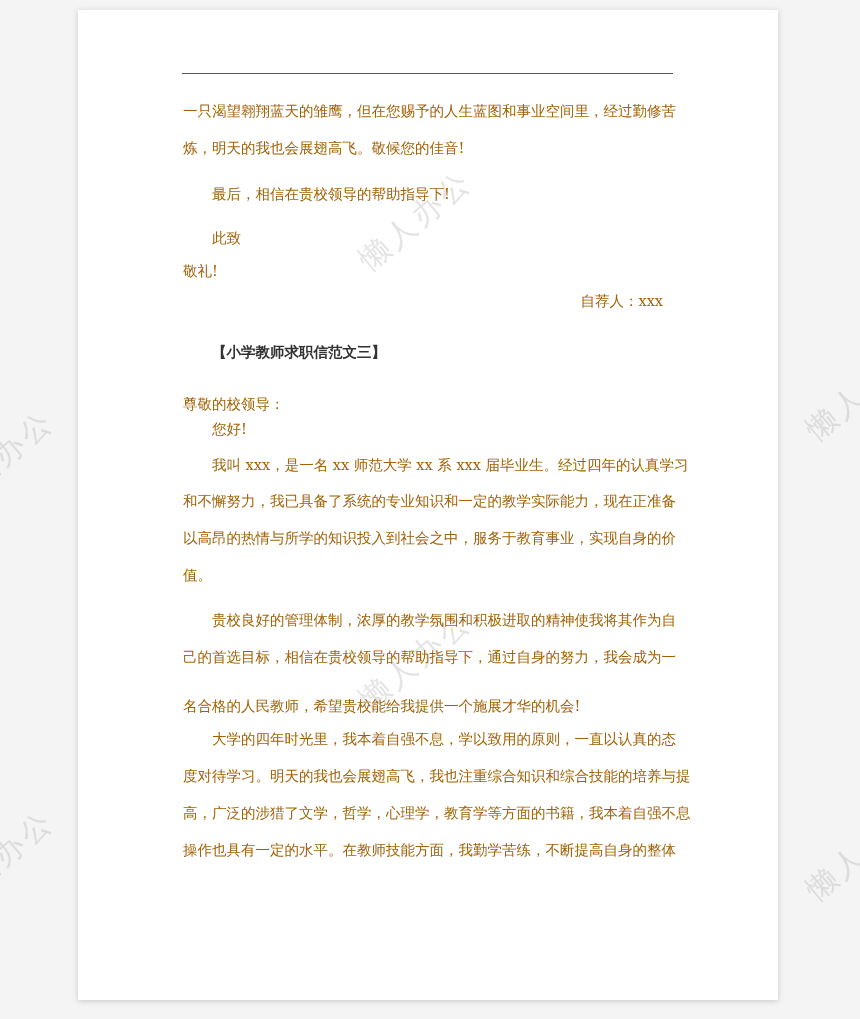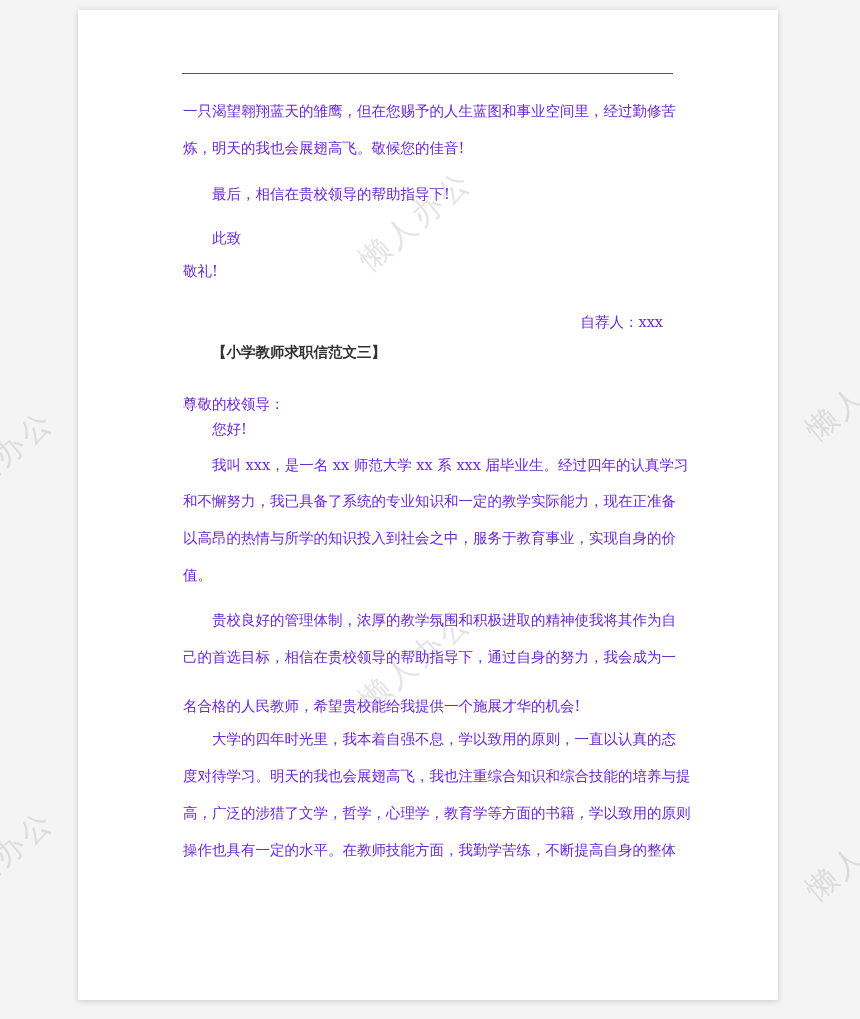--- a/index.html
+++ b/index.html
@@ -54,21 +54,21 @@
       left: 104px;
       top: 63px;
       width: 491px;
       height: 0;
       border-top: 1.5px solid #555555;
     }
     .line {
       position: absolute;
       left: 105px;
       font-size: 14.5px;
-      color: #6d28d9;
+      color: #a16207;
       white-space: nowrap;
       z-index: 2;
       line-height: 20px;
     }
     .indent { left: 134px; }
     .right { left: auto; right: 115px; }
     .bold {
       font-family: "DejaVu Sans", "Liberation Sans", sans-serif;
       font-weight: bold;
       color: #333333;
@@ -96,35 +96,35 @@
     <div class="page-watermark" style="left:270px; top:630px;">懒人办公</div>
 
     <div class="header-rule"></div>
 
     <div class="line justify-line" style="top:91px;">一只渴望翱翔蓝天的雏鹰，但在您赐予的人生蓝图和事业空间里，经过勤修苦</div>
     <div class="line" style="top:128px;">炼，明天的我也会展翅高飞。敬候您的佳音!</div>
 
     <div class="line indent" style="top:174px;">最后，相信在贵校领导的帮助指导下!</div>
     <div class="line indent" style="top:218px;">此致</div>
     <div class="line" style="top:251px;">敬礼!</div>
-    <div class="line right" style="top:302px;">自荐人：xxx</div>
+    <div class="line right" style="top:281px;">自荐人：xxx</div>
 
     <div class="line indent bold" style="top:332px;">【小学教师求职信范文三】</div>
 
     <div class="line" style="top:384px;">尊敬的校领导：</div>
     <div class="line indent" style="top:409px;text-align:right;">您好!</div>
 
     <div class="line indent justify-line" style="top:445px;">我叫 xxx，是一名 xx 师范大学 xx 系 xxx 届毕业生。经过四年的认真学习</div>
     <div class="line justify-line" style="top:481px;">和不懈努力，我已具备了系统的专业知识和一定的教学实际能力，现在正准备</div>
     <div class="line justify-line" style="top:518px;">以高昂的热情与所学的知识投入到社会之中，服务于教育事业，实现自身的价</div>
     <div class="line" style="top:555px;">值。</div>
 
     <div class="line indent justify-line" style="top:600px;">贵校良好的管理体制，浓厚的教学氛围和积极进取的精神使我将其作为自</div>
     <div class="line justify-line" style="top:637px;">己的首选目标，相信在贵校领导的帮助指导下，通过自身的努力，我会成为一</div>
     <div class="line" style="top:686px;">名合格的人民教师，希望贵校能给我提供一个施展才华的机会!</div>
 
     <div class="line indent justify-line" style="top:719px;">大学的四年时光里，我本着自强不息，学以致用的原则，一直以认真的态</div>
     <div class="line justify-line" style="top:756px;">度对待学习。明天的我也会展翅高飞，我也注重综合知识和综合技能的培养与提</div>
-    <div class="line justify-line" style="top:793px;">高，广泛的涉猎了文学，哲学，心理学，教育学等方面的书籍，学以致用的原则</div>
+    <div class="line justify-line" style="top:793px;">高，广泛的涉猎了文学，哲学，心理学，教育学等方面的书籍，我本着自强不息</div>
     <div class="line justify-line" style="top:830px;">操作也具有一定的水平。在教师技能方面，我勤学苦练，不断提高自身的整体</div>
 
   </div>
 </div>
 
 </body></html>

